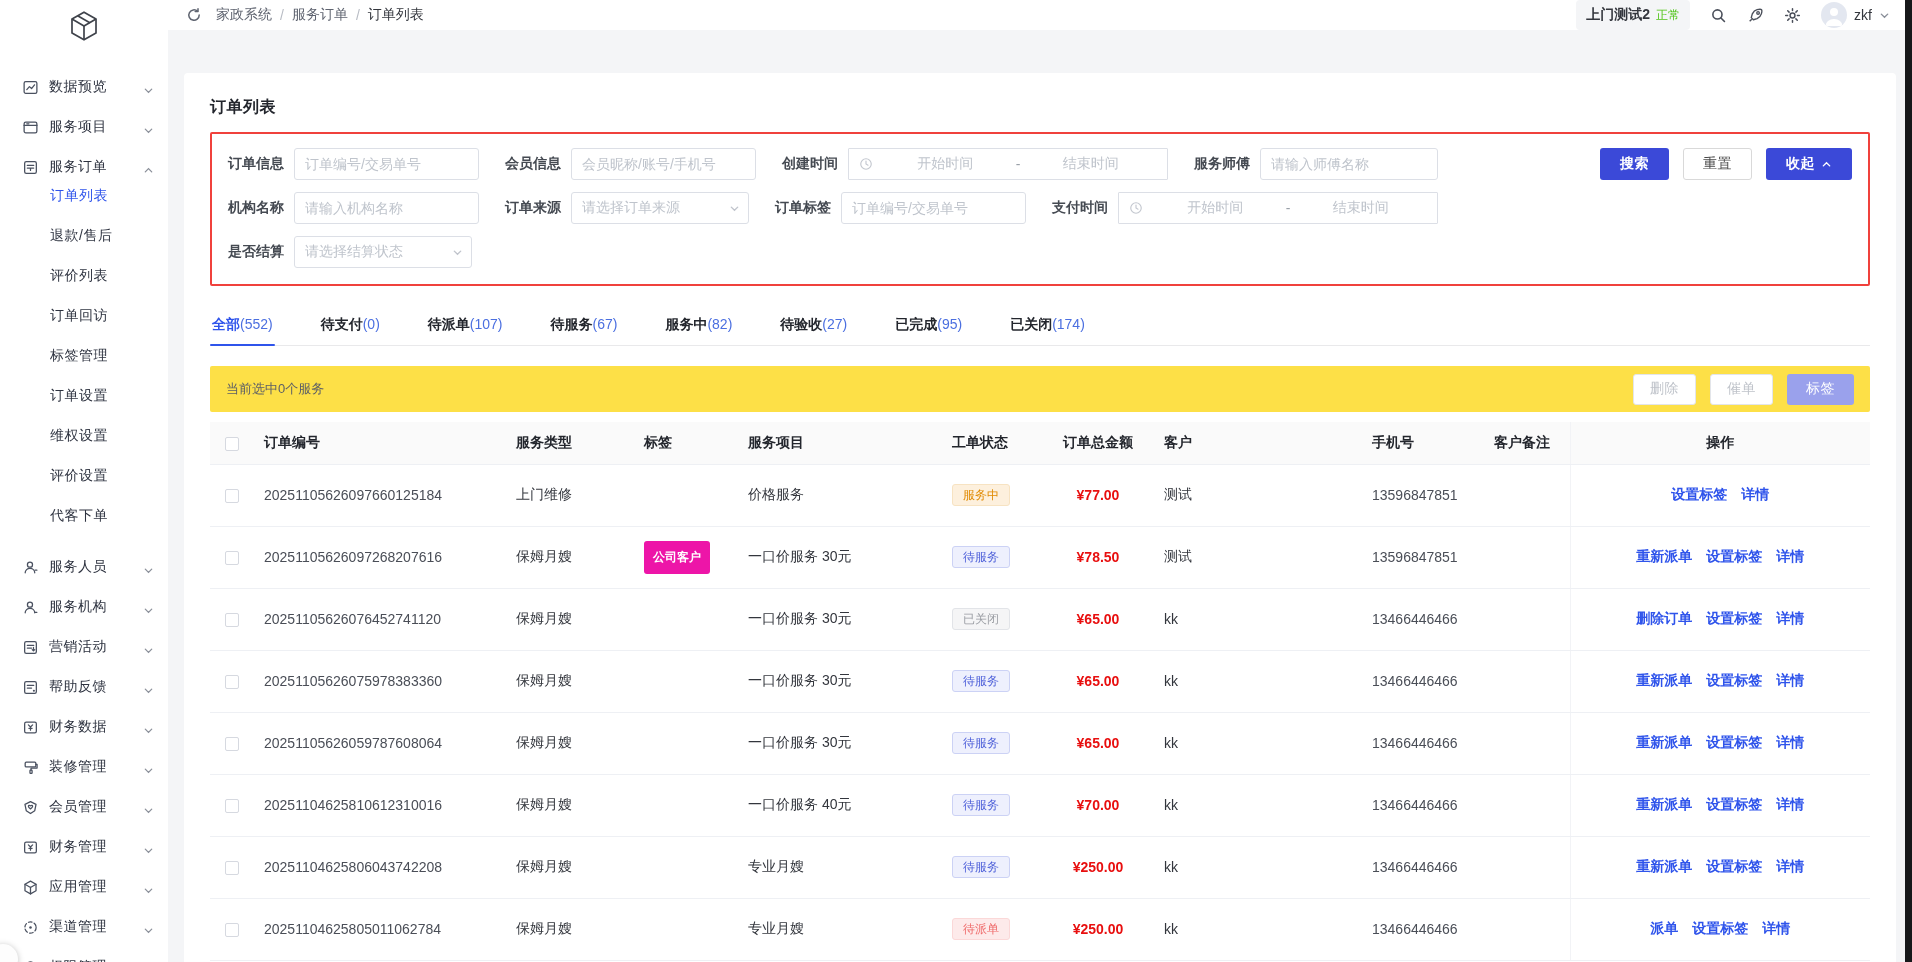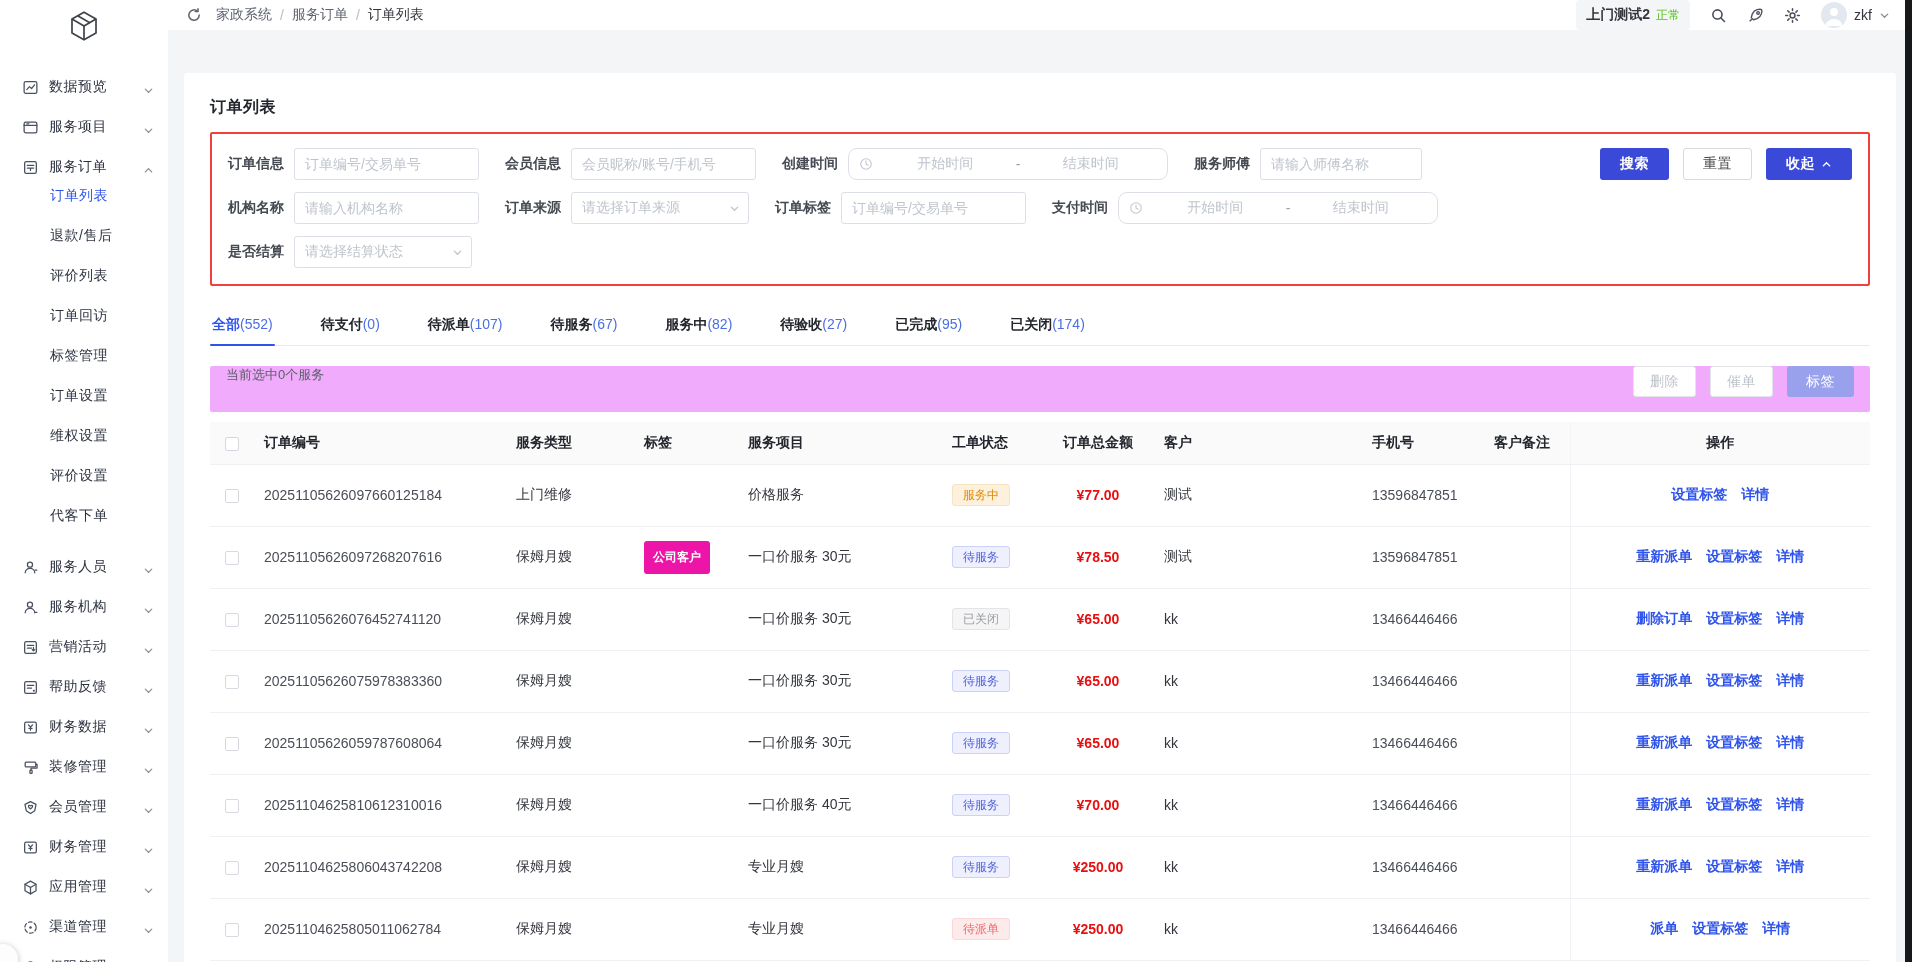--- a/index.html
+++ b/index.html
@@ -39,40 +39,40 @@
 
   
   .filterbox { border:2px solid #f0413c; border-radius:2px; margin-top:14px; padding:14px 16px 16px 16px; }
   .frow { display:flex; align-items:center; margin-top:12px; }
   .frow:first-child { margin-top:0; }
   .fgroup { display:flex; align-items:center; margin-right:26px; }
   .flabel { font-size:14px; font-weight:600; color:#454a52; margin-right:10px; white-space:nowrap; }
   .tinput { height:32px; width:185px; border:1px solid #dcdfe6; border-radius:3px; padding:0 10px; font-size:14px; color:#333; outline:none; font-family:"Liberation Sans", sans-serif; }
   .tinput::placeholder { color:#bfc4cc; }
   .fselect { height:32px; width:178px; border:1px solid #dcdfe6; border-radius:3px; padding:0 8px 0 10px; font-size:14px; display:flex; align-items:center; justify-content:space-between; color:#bfc4cc; cursor:pointer; background:#fff; }
-  .frange { height:32px; width:320px; border:1px solid #dcdfe6; border-radius:9px; display:flex; align-items:center; padding:0 10px; font-size:14px; color:#bfc4cc; background:#fff; cursor:pointer; }
+  .frange { height:32px; width:320px; border:1px solid #dcdfe6; border-radius:1px; display:flex; align-items:center; padding:0 10px; font-size:14px; color:#bfc4cc; background:#fff; cursor:pointer; }
   .frange .clock { display:inline-flex; color:#c3c7cf; margin-right:6px; }
   .frange .ph { flex:1; text-align:center; }
   .frange .dash { padding:0 4px; color:#9aa0a8; }
   .fbtns { margin-left:auto; display:flex; align-items:center; gap:14px; }
   .btn { height:32px; border-radius:3px; font-size:14px; padding:0 19px; display:inline-flex; align-items:center; justify-content:center; cursor:pointer; border:1px solid transparent; letter-spacing:.5px; }
   .btn-primary { background:#3b49d8; color:#fff; font-weight:600; }
   .btn-plain { background:#fff; border-color:#d9d9d9; color:#4a4a4a; }
   .btn .chev-up { display:inline-flex; margin-left:6px; }
 
   
   .tabs { display:flex; align-items:flex-end; border-bottom:1px solid #e9e9eb; margin-top:20px; }
   .tab { padding:10px 2px 11px 2px; margin-right:44px; font-size:14px; cursor:pointer; position:relative; display:flex; }
   .tab .t-label { color:#23262d; font-weight:600; }
   .tab .t-count { color:#4b6fe0; }
   .tab.active .t-label { color:#2f54eb; }
   .tab.active::after { content:""; position:absolute; left:0; right:0; bottom:-1px; height:2px; background:#2f54eb; border-radius:1px; }
 
   
-  .toolbar { margin-top:20px; background:#f0abfc; border-radius:2px; height:46px; display:flex; align-items:flex-start; padding:0 16px; }
+  .toolbar { margin-top:20px; background:#fde047; border-radius:2px; height:46px; display:flex; align-items:center; padding:0 16px; }
   .sel-text { font-size:13px; color:#5c5f66; }
   .tb-btns { margin-left:auto; display:flex; gap:14px; }
   .btn-disabled { background:#fff; border:1px solid #e3e5e9; color:#bfc3ca; cursor:not-allowed; padding:0 16px; height:31px; }
   .btn-tag { background:#9aa1ec; color:#fff; border:none; padding:0 19px; height:31px; cursor:not-allowed; }
 
   
   .tablewrap { margin-top:10px; }
   table { width:100%; border-collapse:collapse; table-layout:fixed; }
   th, td { font-size:14px; border-bottom:1px solid #eef0f4; padding:0 10px; height:42px; text-align:left; color:#33363d; white-space:nowrap; overflow:hidden; }
   thead th { background:#fafafa; font-weight:600; color:#23262d; }
@@ -408,21 +408,21 @@
                       <path d="M8 4.6 V8 L10.3 9.4"></path>
                     </svg>
                 </span>
                 <span class="ph">开始时间</span>
                 <span class="dash">-</span>
                 <span class="ph">结束时间</span>
               </div>
             </div>
             <div class="fgroup" style="margin-right:0;">
               <span class="flabel">服务师傅</span>
-              <input class="tinput" style="width: 162px;" placeholder="请输入师傅名称">
+              <input class="tinput" style="width: 178px;" placeholder="请输入师傅名称">
             </div>
             <div class="fbtns">
               <button class="btn btn-primary">搜索</button>
               <button class="btn btn-plain">重置</button>
               <button class="btn btn-primary">
                 <span>收起</span>
                 <span class="chev-up">
                   <svg width="11" height="11" viewBox="0 0 12 12" fill="none" stroke="#ffffff" stroke-width="1.5" stroke-linecap="round">
                       <path d="M2.5 7.5 L6 4 L9.5 7.5"></path>
                     </svg>

